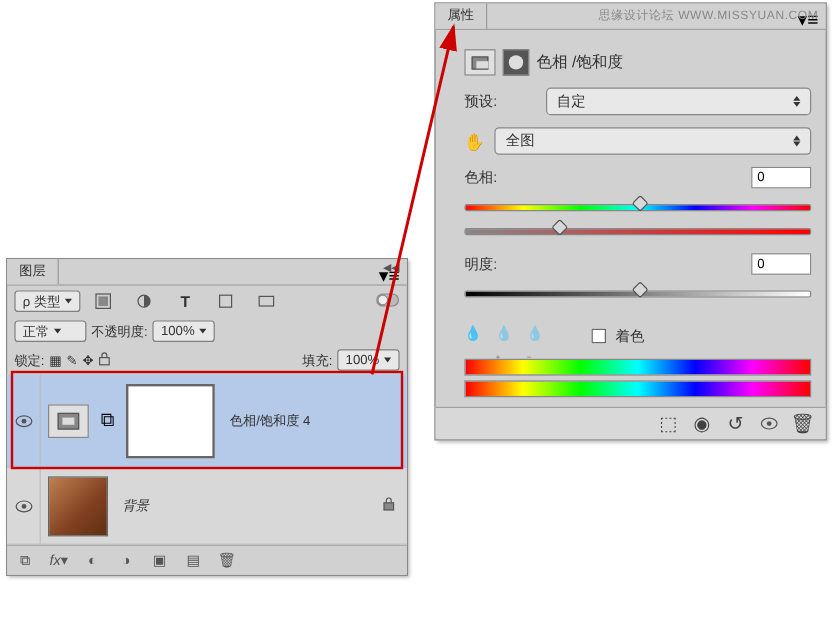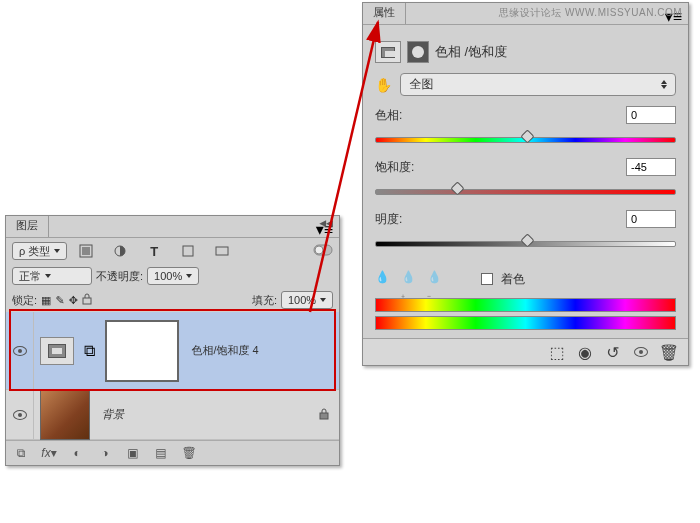--- a/index.html
+++ b/index.html
@@ -20,21 +20,21 @@
   .vis-col { width:28px; display:flex; align-items:center; justify-content:center; border-right:1px solid #bdbdbd; align-self:stretch; }
   .eye { width:14px;height:10px;border:1px solid #555;border-radius:50%;position:relative; }
   .eye::after { content:"";position:absolute;width:4px;height:4px;background:#555;border-radius:50%;left:4px;top:2px; }
   .thumb { width:74px;height:62px;background:#fff;border:2px solid #666;margin:6px; }
   .thumb.img { background:linear-gradient(135deg,#c08050 0%,#804020 60%,#603010 100%); width:50px;height:50px;border-width:1px; }
   .adj-thumb { width:34px;height:28px;background:#e0e0e0;border:1px solid #888;margin:0 6px;display:flex;align-items:center;justify-content:center; }
   .layer-name { font-size:11px;color:#333;margin-left:6px; }
   .redbox { position:absolute;border:2px solid #cc0000;pointer-events:none; }
   .props-panel { left:362px; top:2px; width:327px; }
   .watermark { position:absolute; right:6px; top:3px; font-size:10px; color:#888; letter-spacing:.5px; }
-  .prop-body { padding:6px 12px 4px 12px; }
+  .prop-body { padding:6px 12px 4px 24px; }
   .prop-row { display:flex; align-items:center; gap:8px; margin:10px 0; font-size:12px; color:#333; }
   .prop-label { width:60px; }
   .num-box { width:50px; border:1px solid #888; background:#fff; font-size:11px; padding:1px 4px; height:18px; margin-left:auto; }
   .slider { position:relative; height:14px; margin:2px 0 6px 0; }
   .slider .track { position:absolute; left:0; right:0; top:3px; height:6px; border:1px solid #888; border-radius:2px; }
   .hue-grad { background:linear-gradient(to right,red,yellow,lime,cyan,blue,magenta,red); }
   .sat-grad { background:linear-gradient(to right,#888,#f00); }
   .lig-grad { background:linear-gradient(to right,#000,#fff); }
   .knob { position:absolute; top:1px; width:10px; height:10px; background:#d8d8d8; border:1px solid #555; transform:rotate(45deg) translateX(-50%); border-radius:2px; }
   .colorbar { height:14px; margin:4px 0; border:1px solid #888; }
@@ -91,21 +91,21 @@
         <svg width="14" height="14">
           <rect x="1" y="3" width="12" height="8" fill="none" stroke="#555"></rect>
         </svg>
       </div>
     <div style="margin-left:auto"><svg width="20" height="12">
           <rect x="1" y="1" width="18" height="10" rx="5" fill="#bbb" stroke="#888"></rect>
           <circle cx="6" cy="6" r="4" fill="#eee" stroke="#888"></circle>
         </svg></div>
   </div>
   <div class="row">
-    <div class="dropdown" style="width:80px">
+    <div class="dropdown" style="width:60px">
         <span>正常</span>
         <span class="caret"></span>
       </div>
     <span>不透明度:</span>
     <div class="dropdown" style="width:52px">
         <span>100%</span>
         <span class="caret"></span>
       </div>
   </div>
   <div class="row">
@@ -129,21 +129,21 @@
       <div class="vis-col">
           <span class="eye"></span>
         </div>
       <div class="adj-thumb">
           <div class="disk-ic"></div>
         </div>
       <div style="margin:0 4px">⧉</div>
       <div class="thumb"></div>
       <span class="layer-name">色相/饱和度 4</span>
     </div>
-    <div class="layer-row" style="height:50px">
+    <div class="layer-row" style="height:64px">
       <div class="vis-col">
           <span class="eye"></span>
         </div>
       <div class="thumb img"></div>
       <span class="layer-name" style="font-style:italic">背景</span>
       <span style="margin-left:auto;margin-right:10px"><svg class="lock" viewBox="0 0 10 12">
             <rect x="1" y="5" width="8" height="6" fill="#888" stroke="#555"></rect>
             <path d="M3 5 V3 a2 2 0 0 1 4 0 V5" fill="none" stroke="#555"></path>
           </svg></span>
     </div>
@@ -171,43 +171,49 @@
       <div class="adj-thumb" style="width:26px;height:22px;margin:0">
           <div class="disk-ic" style="width:14px;height:11px"></div>
         </div>
       <div style="width:22px;height:22px;border:1px solid #888;background:#555;display:flex;align-items:center;justify-content:center">
           <div style="width:12px;height:12px;border-radius:50%;background:#ddd"></div>
         </div>
       <span style="font-size:13px">色相 /饱和度</span>
     </div>
 
     <div class="prop-row">
+      <span class="prop-label">预设:</span>
+      <div class="ps-select">
+          <span>自定</span>
+          <span class="updown">
+            <span class="tri-up"></span>
+            <span class="tri-dn"></span>
+          </span>
+        </div>
+    </div>
+    <div class="prop-row">
       <span class="hand-ic">✋</span>
       <div class="ps-select">
           <span>全图</span>
           <span class="updown">
             <span class="tri-up"></span>
             <span class="tri-dn"></span>
           </span>
         </div>
     </div>
 
     <div class="prop-row">
         <span class="prop-label">色相:</span>
       <input class="num-box" value="0" style="">
       </div>
     <div class="slider">
         <div class="track hue-grad"></div>
         <div class="knob" style="left:50%"></div>
       </div>
 
-    <div class="prop-row">
-        <span class="prop-label">饱和度:</span>
-      <input class="num-box" value="-45" style="">
-      </div>
     <div class="slider">
         <div class="track sat-grad"></div>
         <div class="knob" style="left:27%"></div>
       </div>
 
     <div class="prop-row">
         <span class="prop-label">明度:</span>
       <input class="num-box" value="0" style="">
       </div>
     <div class="slider">

